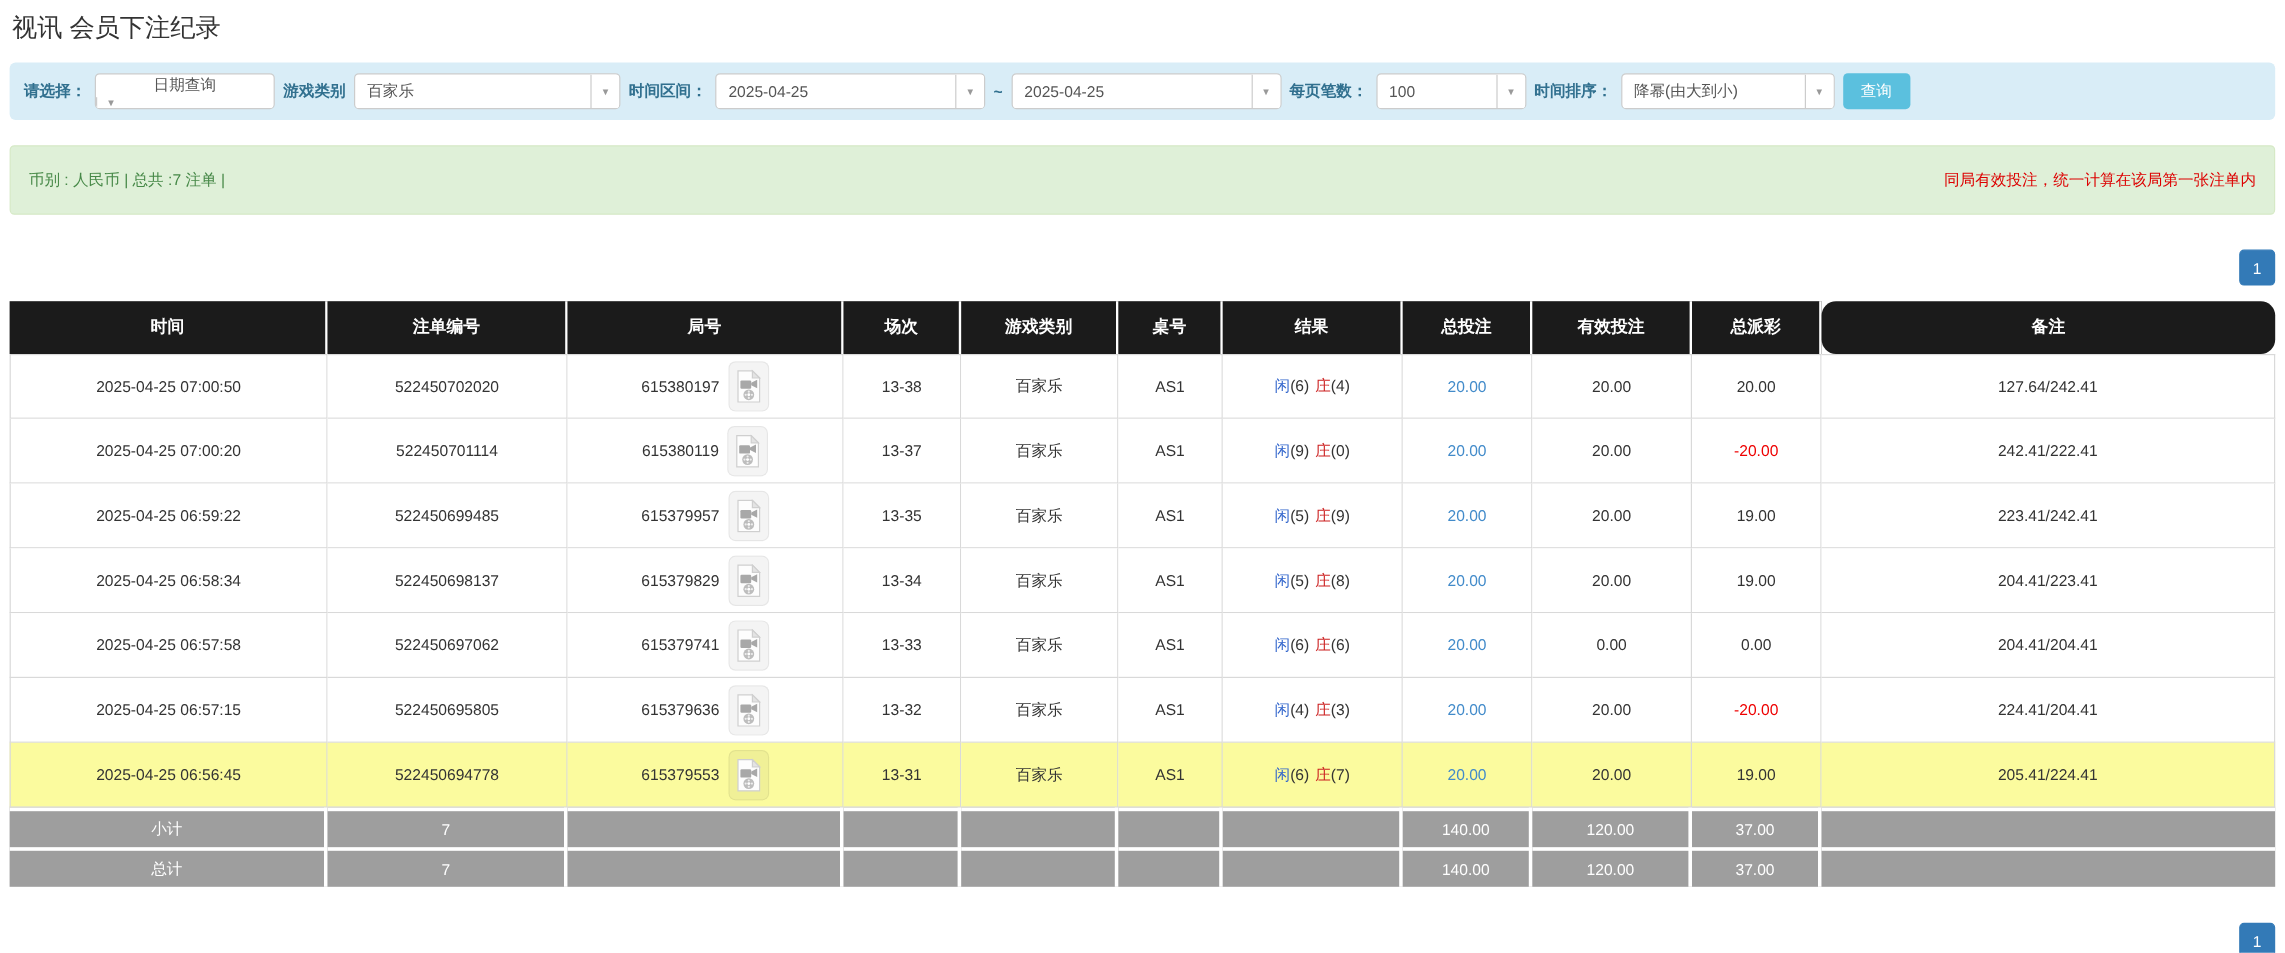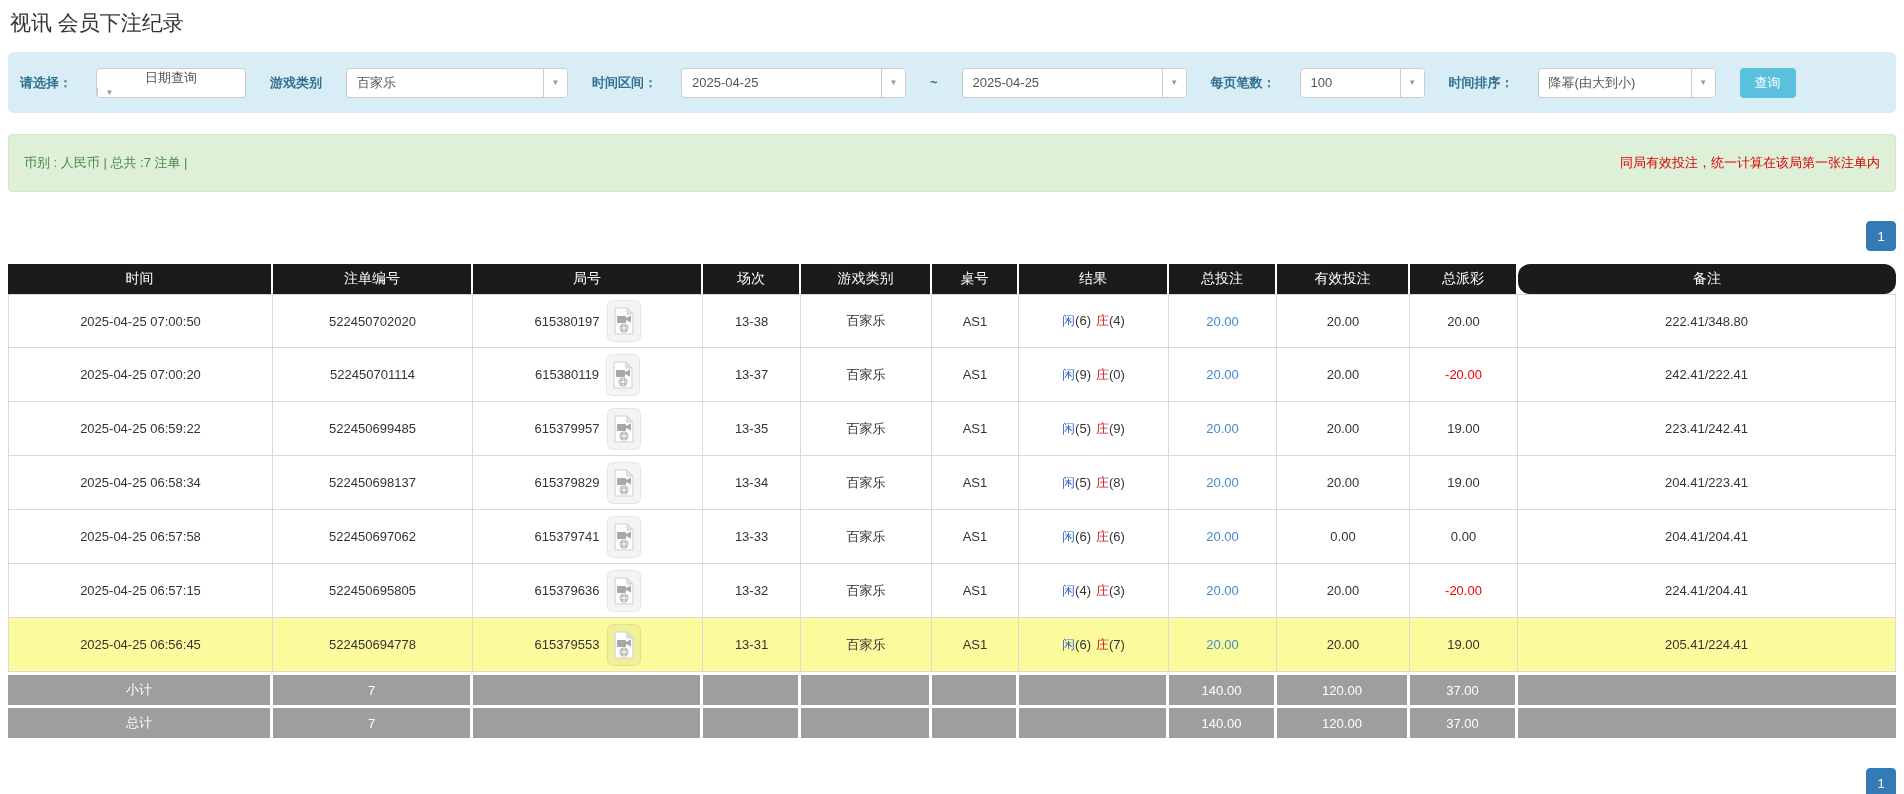--- a/index.html
+++ b/index.html
@@ -3,22 +3,22 @@
 <meta charset="utf-8">
 <style>
   * { box-sizing: border-box; margin: 0; padding: 0; }
   html, body { width: 1904px; height: 794px; background: #fff; overflow: hidden; }
   body { font-family: "Liberation Sans", "DejaVu Sans", sans-serif; }
   .container { padding: 0 8px; }
 
   .page-title { font-size: 21px; font-weight: 500; color: #333; padding: 9px 2px 15px 2px; }
 
   
-  .filter-bar { height: 61px; background: var(--info-bg); border-radius: 5px;
-    display: flex; align-items: center; padding: 12px 12px; gap: 24px; font-size: 13px; }
+  .filter-bar { height: 48px; background: var(--info-bg); border-radius: 5px;
+    display: flex; align-items: center; padding: 12px 12px; gap: 7px; font-size: 13px; }
   .filter-label { color: var(--info-text); font-weight: bold; white-space: nowrap; }
   .combo { height: 30px; background: #fff; border: 1px solid #ccc; border-radius: 4px;
     display: flex; align-items: center; overflow: hidden; }
   .combo-text { flex: 1; padding: 0 10px; color: #555; font-size: 13px; white-space: nowrap; }
   .combo-arrow { width: 24px; align-self: stretch; border-left: 1px solid #ccc;
     display: flex; align-items: center; justify-content: center; color: #999; font-size: 8px; background: #fff; }
   .w1 { width: 150px; flex-direction: column; } .w2 { width: 222px; } .w3 { width: 225px; }
   .w4 { width: 225px; } .w5 { width: 125px; } .w6 { width: 178px; }
   .tilde { color: var(--info-text); font-weight: bold; }
   .search-btn { height: 30px; padding: 0 15px; background: var(--accent); color: #fff;
@@ -34,22 +34,22 @@
   .pagination-row { display: flex; justify-content: flex-end; }
   .pagination-top { margin: 29px 0 13px 0; }
   .pagination-bottom { margin-top: 30px; }
   .page-btn { min-width: 30px; height: 30px; background: var(--pagination); color: #fff;
     border: 1px solid var(--pagination); border-radius: 4px; font-size: 13px;
     display: flex; align-items: center; justify-content: center; cursor: pointer; }
 
   
   table { width: 100%; table-layout: fixed; border-collapse: separate; border-spacing: 0;
     font-size: 13px; color: #333; text-align: center; }
-  thead th { background: var(--header-bg); color: #fff; height: 30px; font-size: 14px;
-    font-weight: normal; border-right: 2px solid #fff; margin-left: 44px; }
+  thead th { background: var(--header-bg); color: #fff; height: 44px; font-size: 14px;
+    font-weight: bold; border-right: 2px solid #fff; margin-left: 44px; }
   thead th:last-child { border-right: none; border-radius: 12px; }
   tbody td { height: 54px; background: #fff; border-bottom: 1px solid #d9d9d9;
     border-right: 1px solid #d9d9d9; vertical-align: middle; }
   tbody tr td:first-child { border-left: 1px solid #d9d9d9; }
   tbody tr:first-child td { border-top: 1px solid #d9d9d9; }
   tr.highlight td { background: var(--highlight); }
   .footer-row td { background: var(--footer-bg); color: #fff; height: 33px;
     border: none; border-right: 3px solid #fff; border-top: 3px solid #fff; }
   .footer-row td:last-child { border-right: none; }
   .footer-row td:first-child { border-left: none; }
@@ -168,21 +168,21 @@
     </td>
     <td><span>13-38</span></td>
     <td><span>百家乐</span></td>
     <td><span>AS1</span></td>
     <td>
       <span class="p-label">闲</span><span class="score">(6)</span><span class="b-label">庄</span><span class="score">(4)</span>
     </td>
     <td><a class="bet-link">20.00</a></td>
     <td><span>20.00</span></td>
     <td><span class="payout">20.00</span></td>
-    <td><span>222.41/348.80</span></td>
+    <td><span>127.64/242.41</span></td>
   </tr>
         <tr class="data-row">
     <td><span>2025-04-25 07:00:20</span></td>
     <td><span>522450701114</span></td>
     <td>
       <span class="round-wrap">
         <span>615380119</span>
         <span class="video-btn">
           <svg width="22" height="28" viewBox="0 0 22 28">
             <path d="M2 1 h12 l6 6 v20 h-18 z" fill="#fdfdfd" stroke="#cfcfcf" stroke-width="1"></path>

